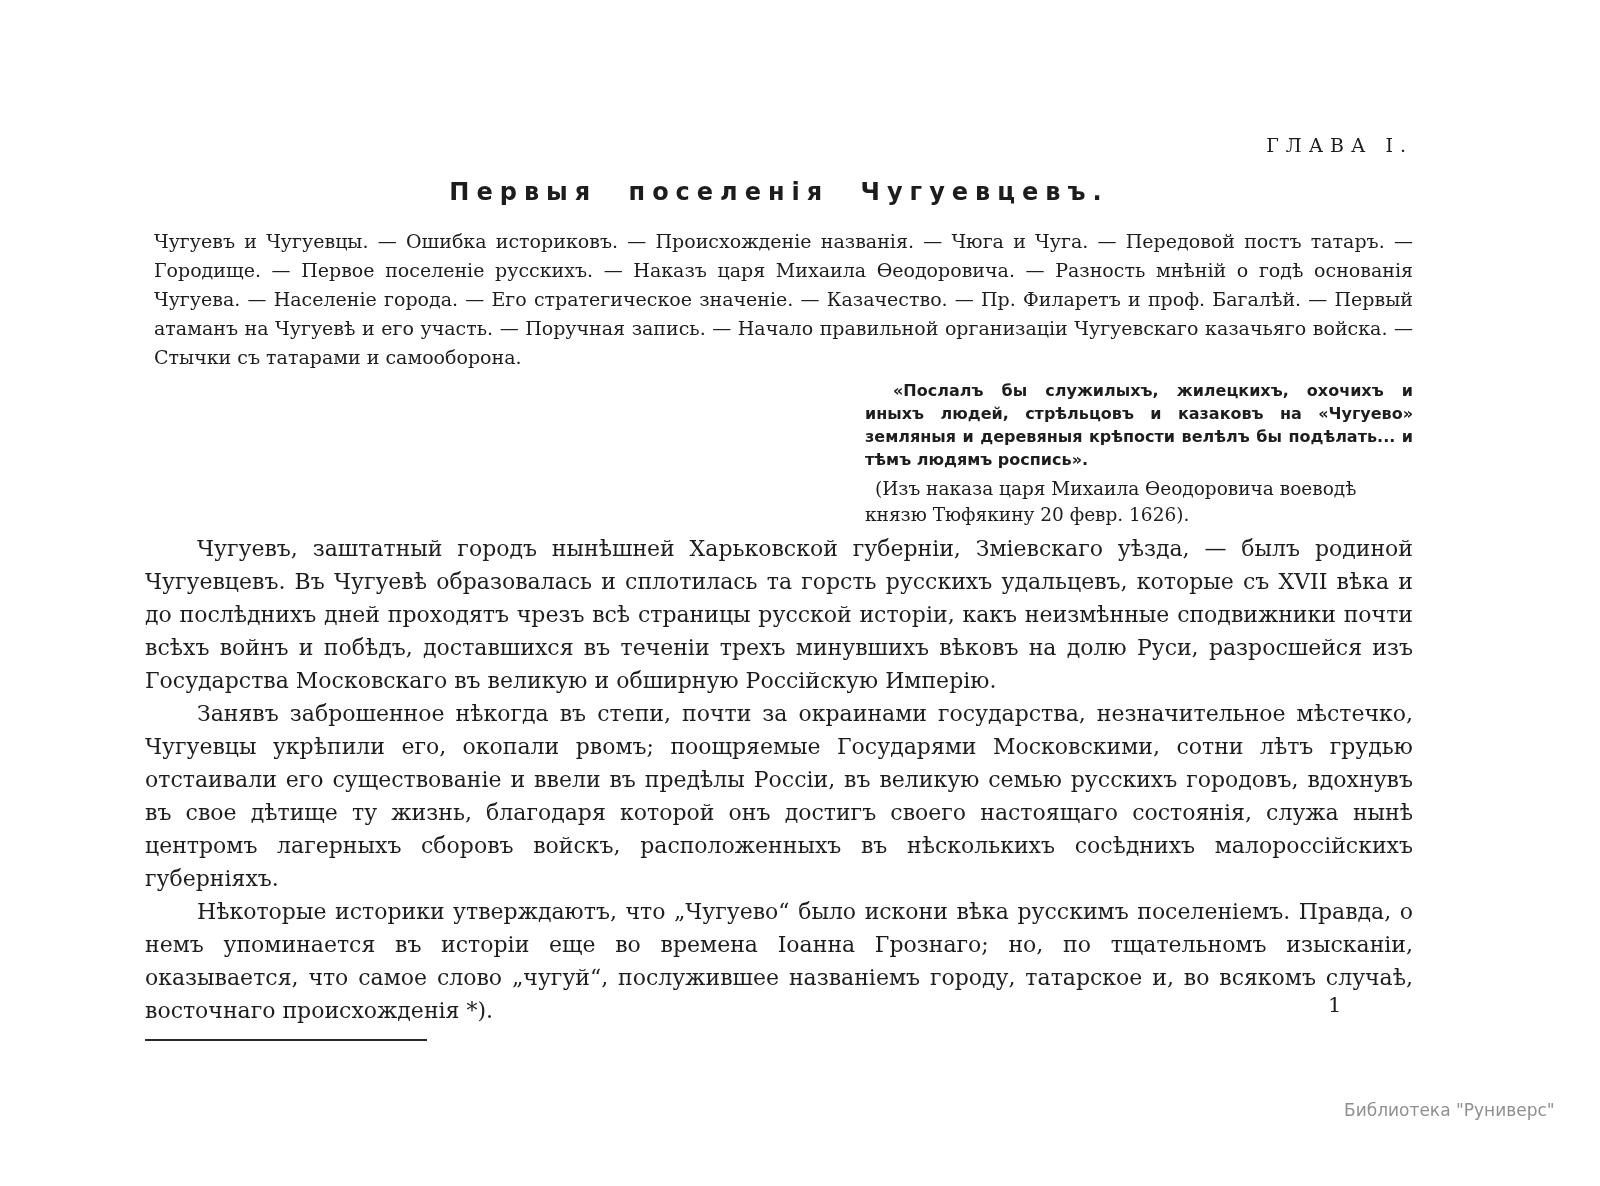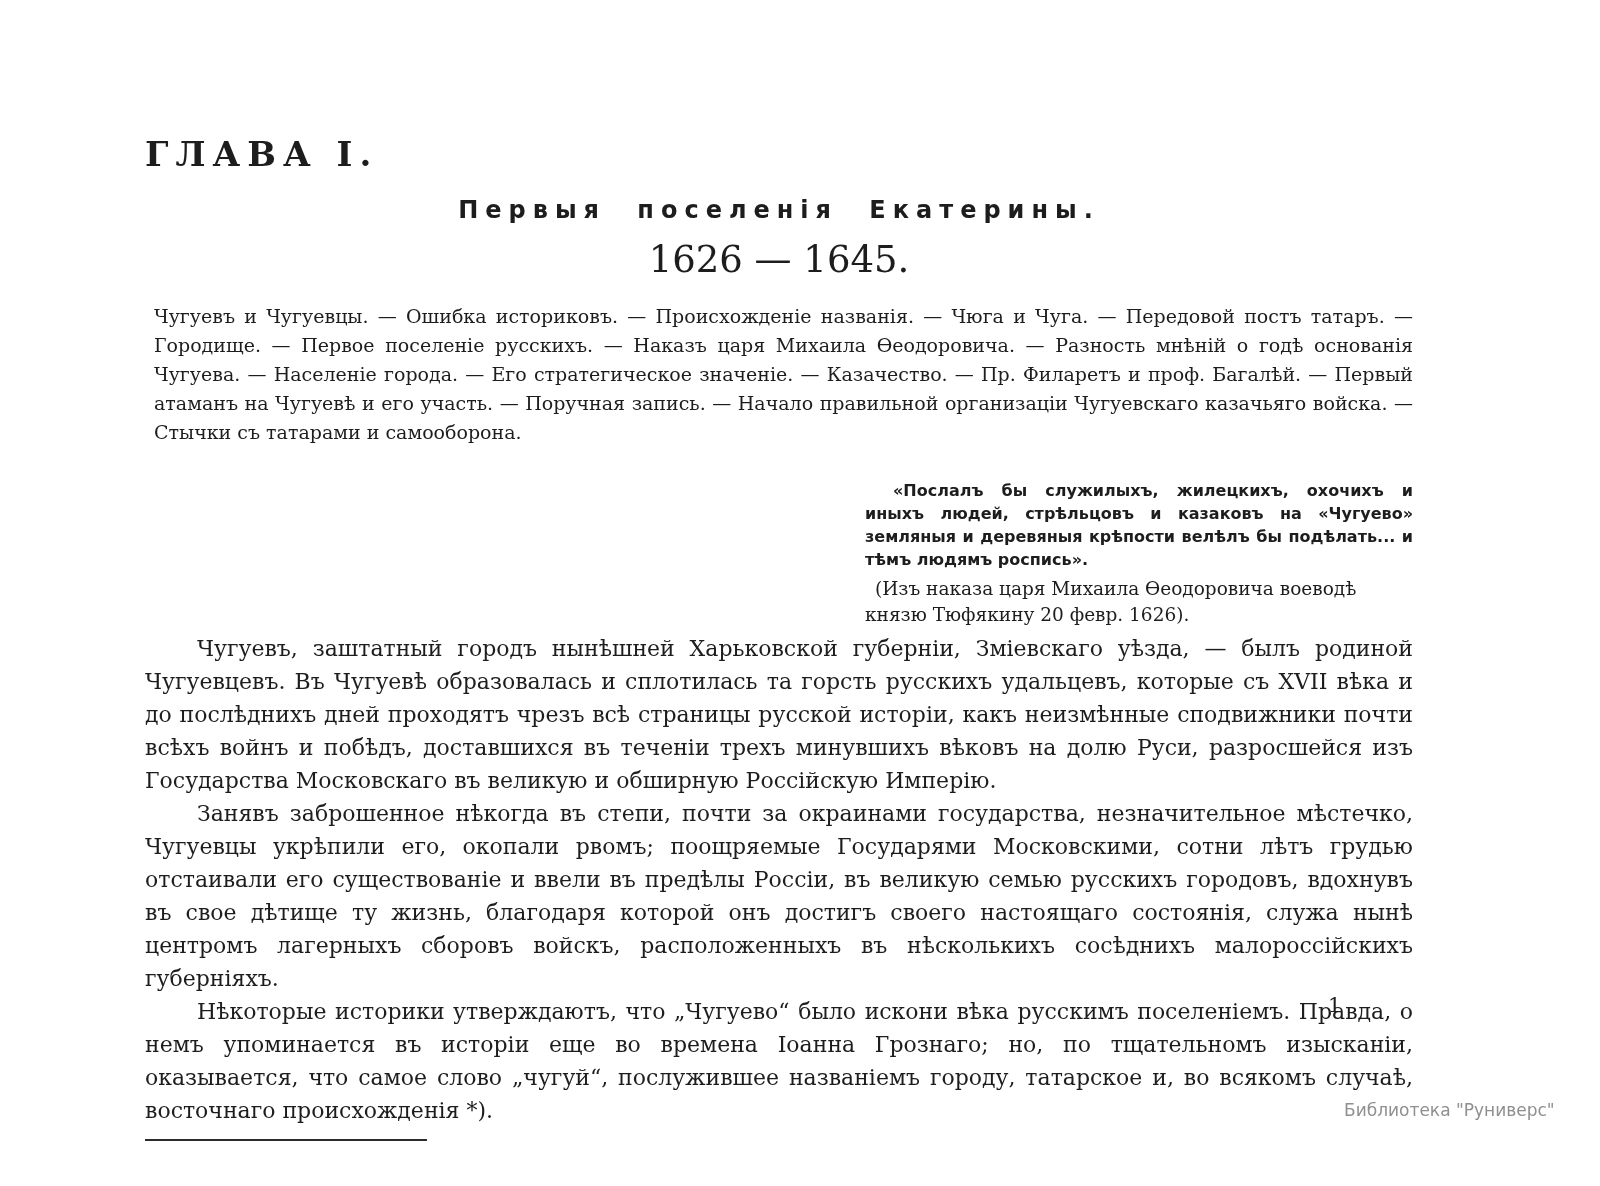--- a/index.html
+++ b/index.html
@@ -15,23 +15,23 @@
     margin: 0 auto;
   }
   .content {
     position: absolute;
     left: 145px;
     top: 0;
     width: 1268px;
   }
   .chapter-heading {
     margin-top: 134px;
-    text-align: left;
-    font-size: 34px;
-    font-weight: bold;
+    text-align: right;
+    font-size: 19px;
+    font-weight: normal;
     letter-spacing: 7px;
   }
   .chapter-title {
     margin-top: 22px;
     text-align: center;
     font-family: "DejaVu Sans", sans-serif;
     font-weight: bold;
     font-size: 24px;
     letter-spacing: 7px;
     word-spacing: 16px;
@@ -43,21 +43,21 @@
     font-weight: normal;
   }
   .summary {
     margin-top: 21px;
     font-size: 19px;
     line-height: 29px;
     text-align: justify;
     margin-left: 9px;
   }
   .epigraph {
-    margin: 32px 0 0 auto;
+    margin: 7px 0 0 auto;
     width: 548px;
   }
   .epigraph-quote {
     font-family: "DejaVu Sans", sans-serif;
     font-weight: bold;
     font-size: 16px;
     line-height: 23px;
     text-align: justify;
     text-indent: 28px;
   }
@@ -105,23 +105,22 @@
   }
 </style>
 </head>
 <body>
 
 <div class="page">
   <div class="content">
 
     <div class="chapter-heading">ГЛАВА I.</div>
 
-    <div class="chapter-title">Первыя поселенія Екатерины.</div>
+    <div class="chapter-title">Первыя поселенія Чугуевцевъ.</div>
 
-    <div class="date-range">1626 — 1645.</div>
 
     <p class="summary">Чугуевъ и Чугуевцы. — Ошибка историковъ. — Происхожденіе названія. — Чюга и Чуга. — Передовой постъ татаръ. — Городище. — Первое поселеніе русскихъ. — Наказъ царя Михаила Ѳеодоровича. — Разность мнѣній о годѣ основанія Чугуева. — Населеніе города. — Его стратегическое значеніе. — Казачество. — Пр. Филаретъ и проф. Багалѣй. — Первый атаманъ на Чугуевѣ и его участь. — Поручная запись. — Начало правильной организаціи Чугуевскаго казачьяго войска. — Стычки съ татарами и самооборона.</p>
 
     <div class="epigraph">
       <p class="epigraph-quote">«Послалъ бы служилыхъ, жилецкихъ, охочихъ и иныхъ людей, стрѣльцовъ и казаковъ на «Чугуево» земляныя и деревяныя крѣпости велѣлъ бы подѣлать... и тѣмъ людямъ роспись».</p>
       <p class="epigraph-attribution">(Изъ наказа царя Михаила Ѳеодоровича воеводѣ князю Тюфякину 20 февр. 1626).</p>
     </div>
 
     <div class="body-text">
       <p>Чугуевъ, заштатный городъ нынѣшней Харьковской губерніи, Зміевскаго уѣзда, — былъ родиной Чугуевцевъ. Въ Чугуевѣ образовалась и сплотилась та горсть русскихъ удальцевъ, которые съ XVII вѣка и до послѣднихъ дней проходятъ чрезъ всѣ страницы русской исторіи, какъ неизмѣнные сподвижники почти всѣхъ войнъ и побѣдъ, доставшихся въ теченіи трехъ минувшихъ вѣковъ на долю Руси, разросшейся изъ Государства Московскаго въ великую и обширную Россійскую Имперію.</p>

